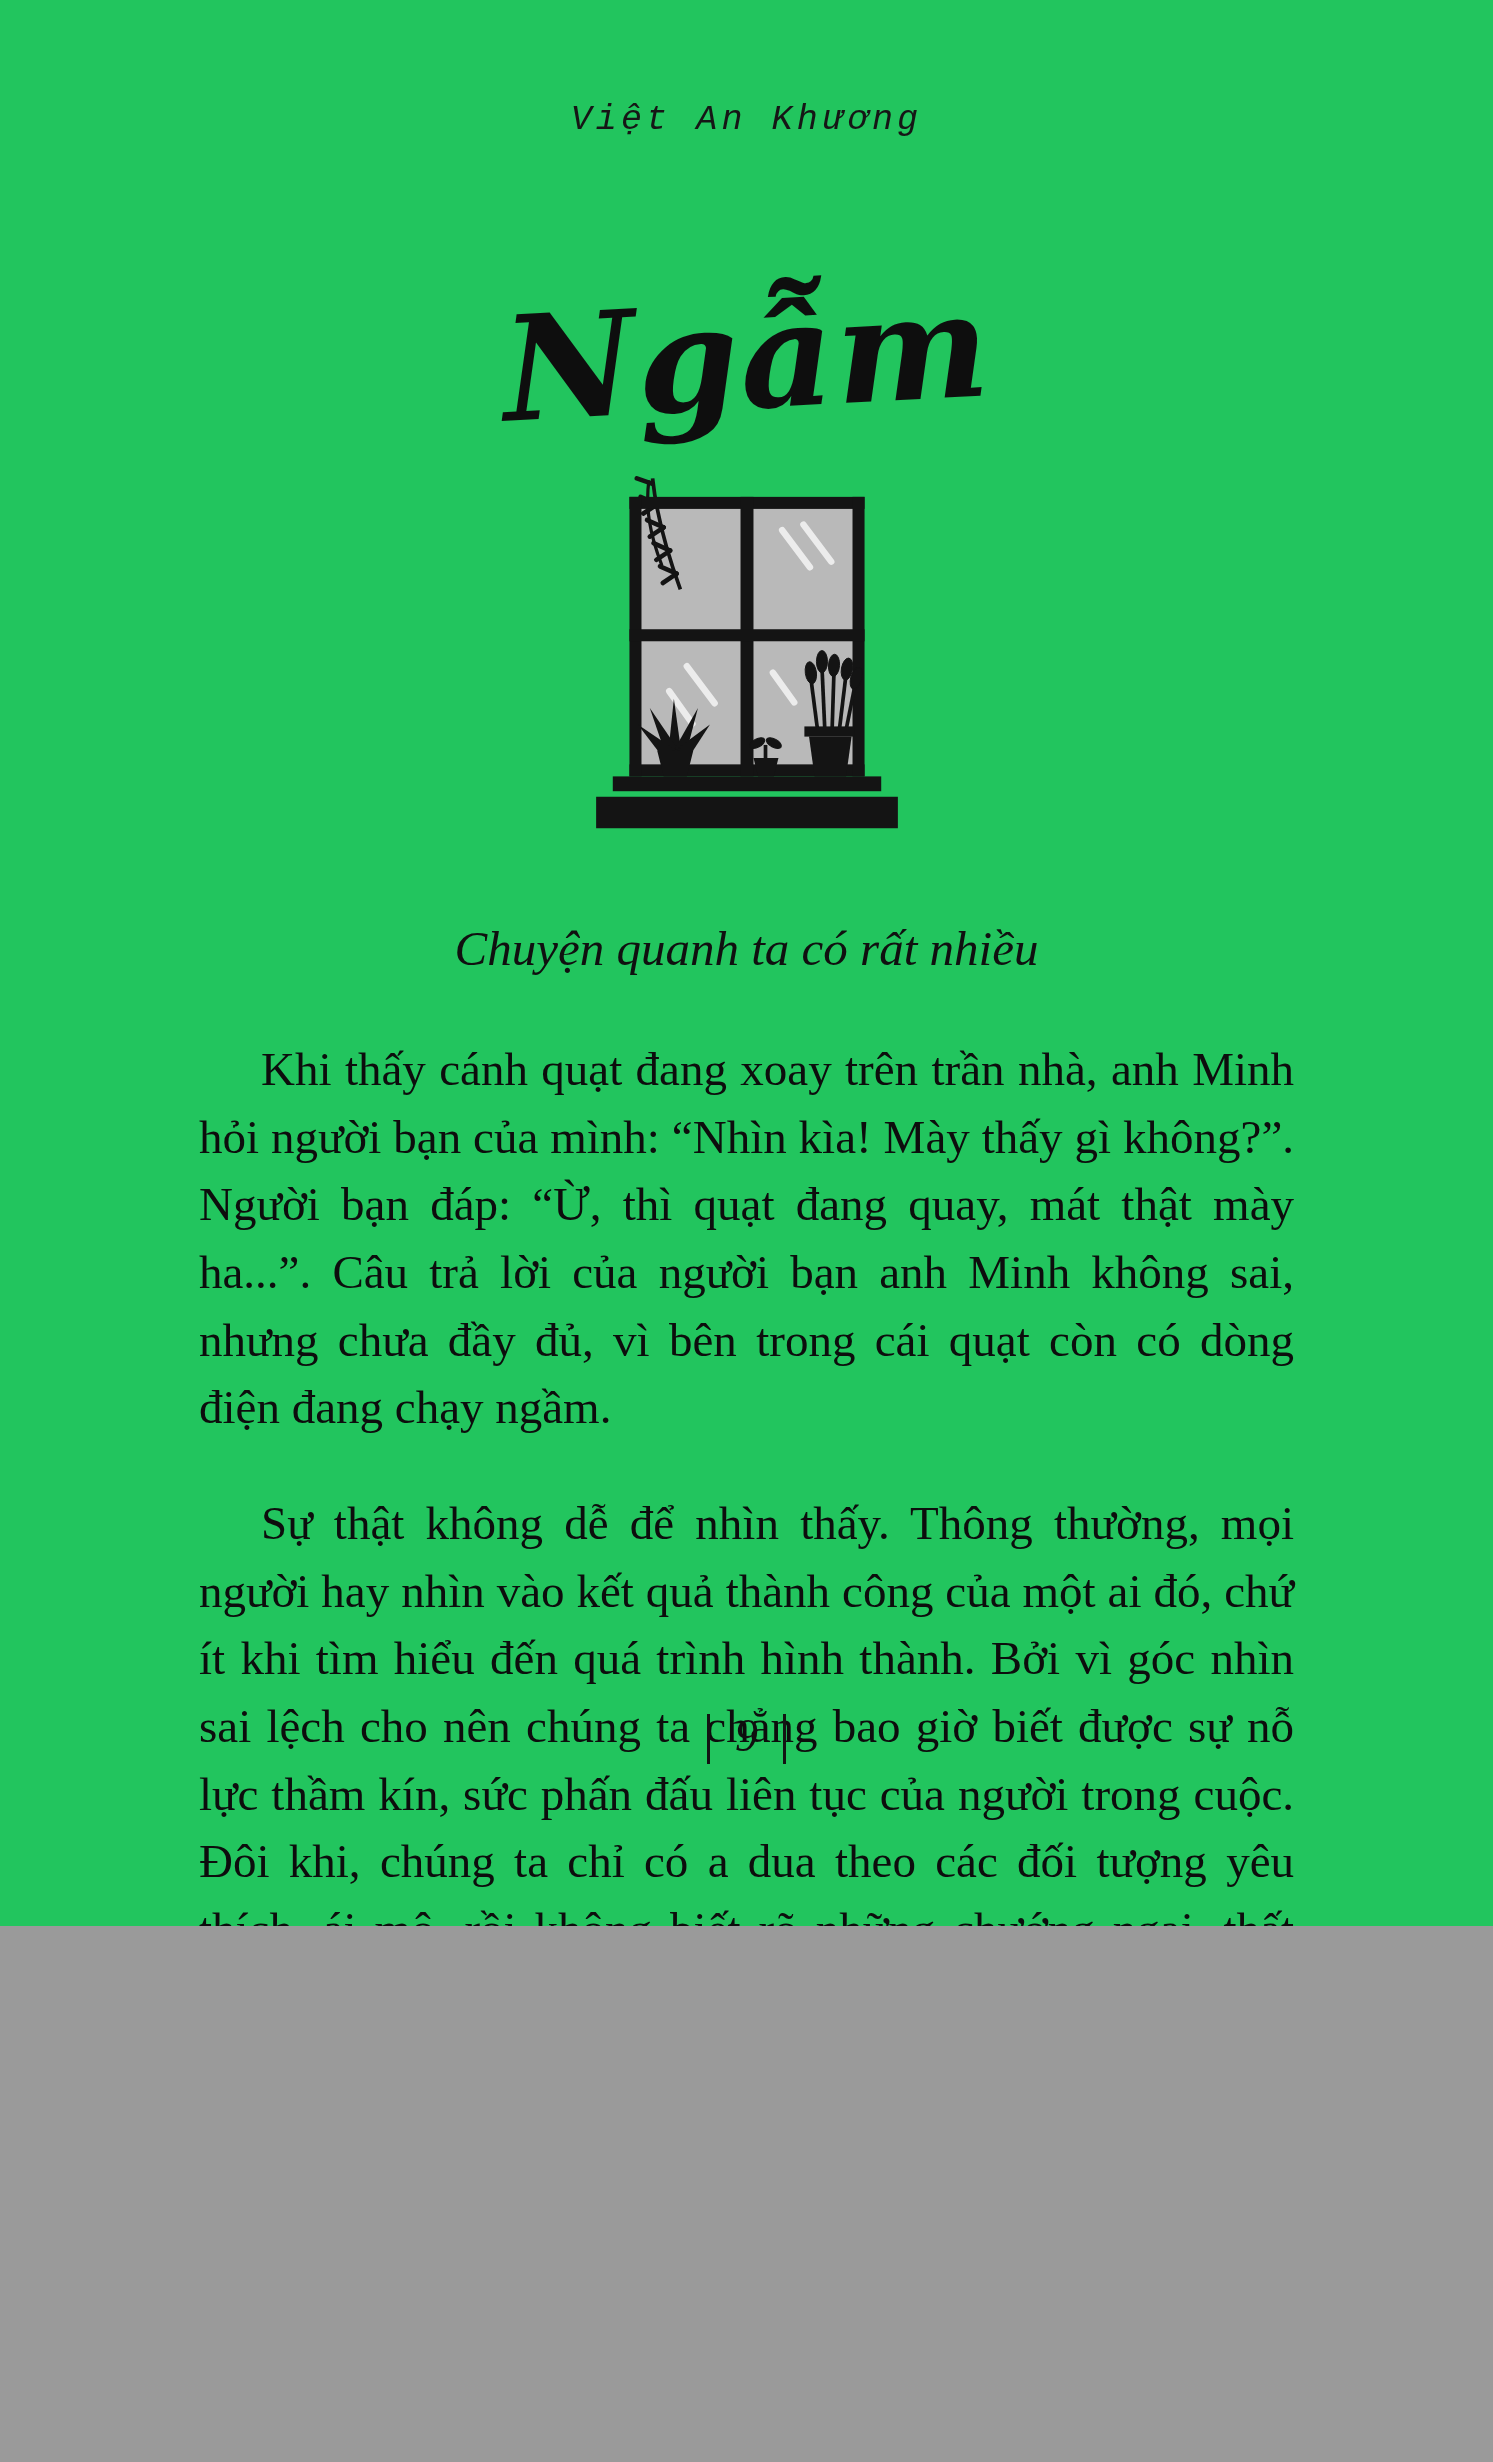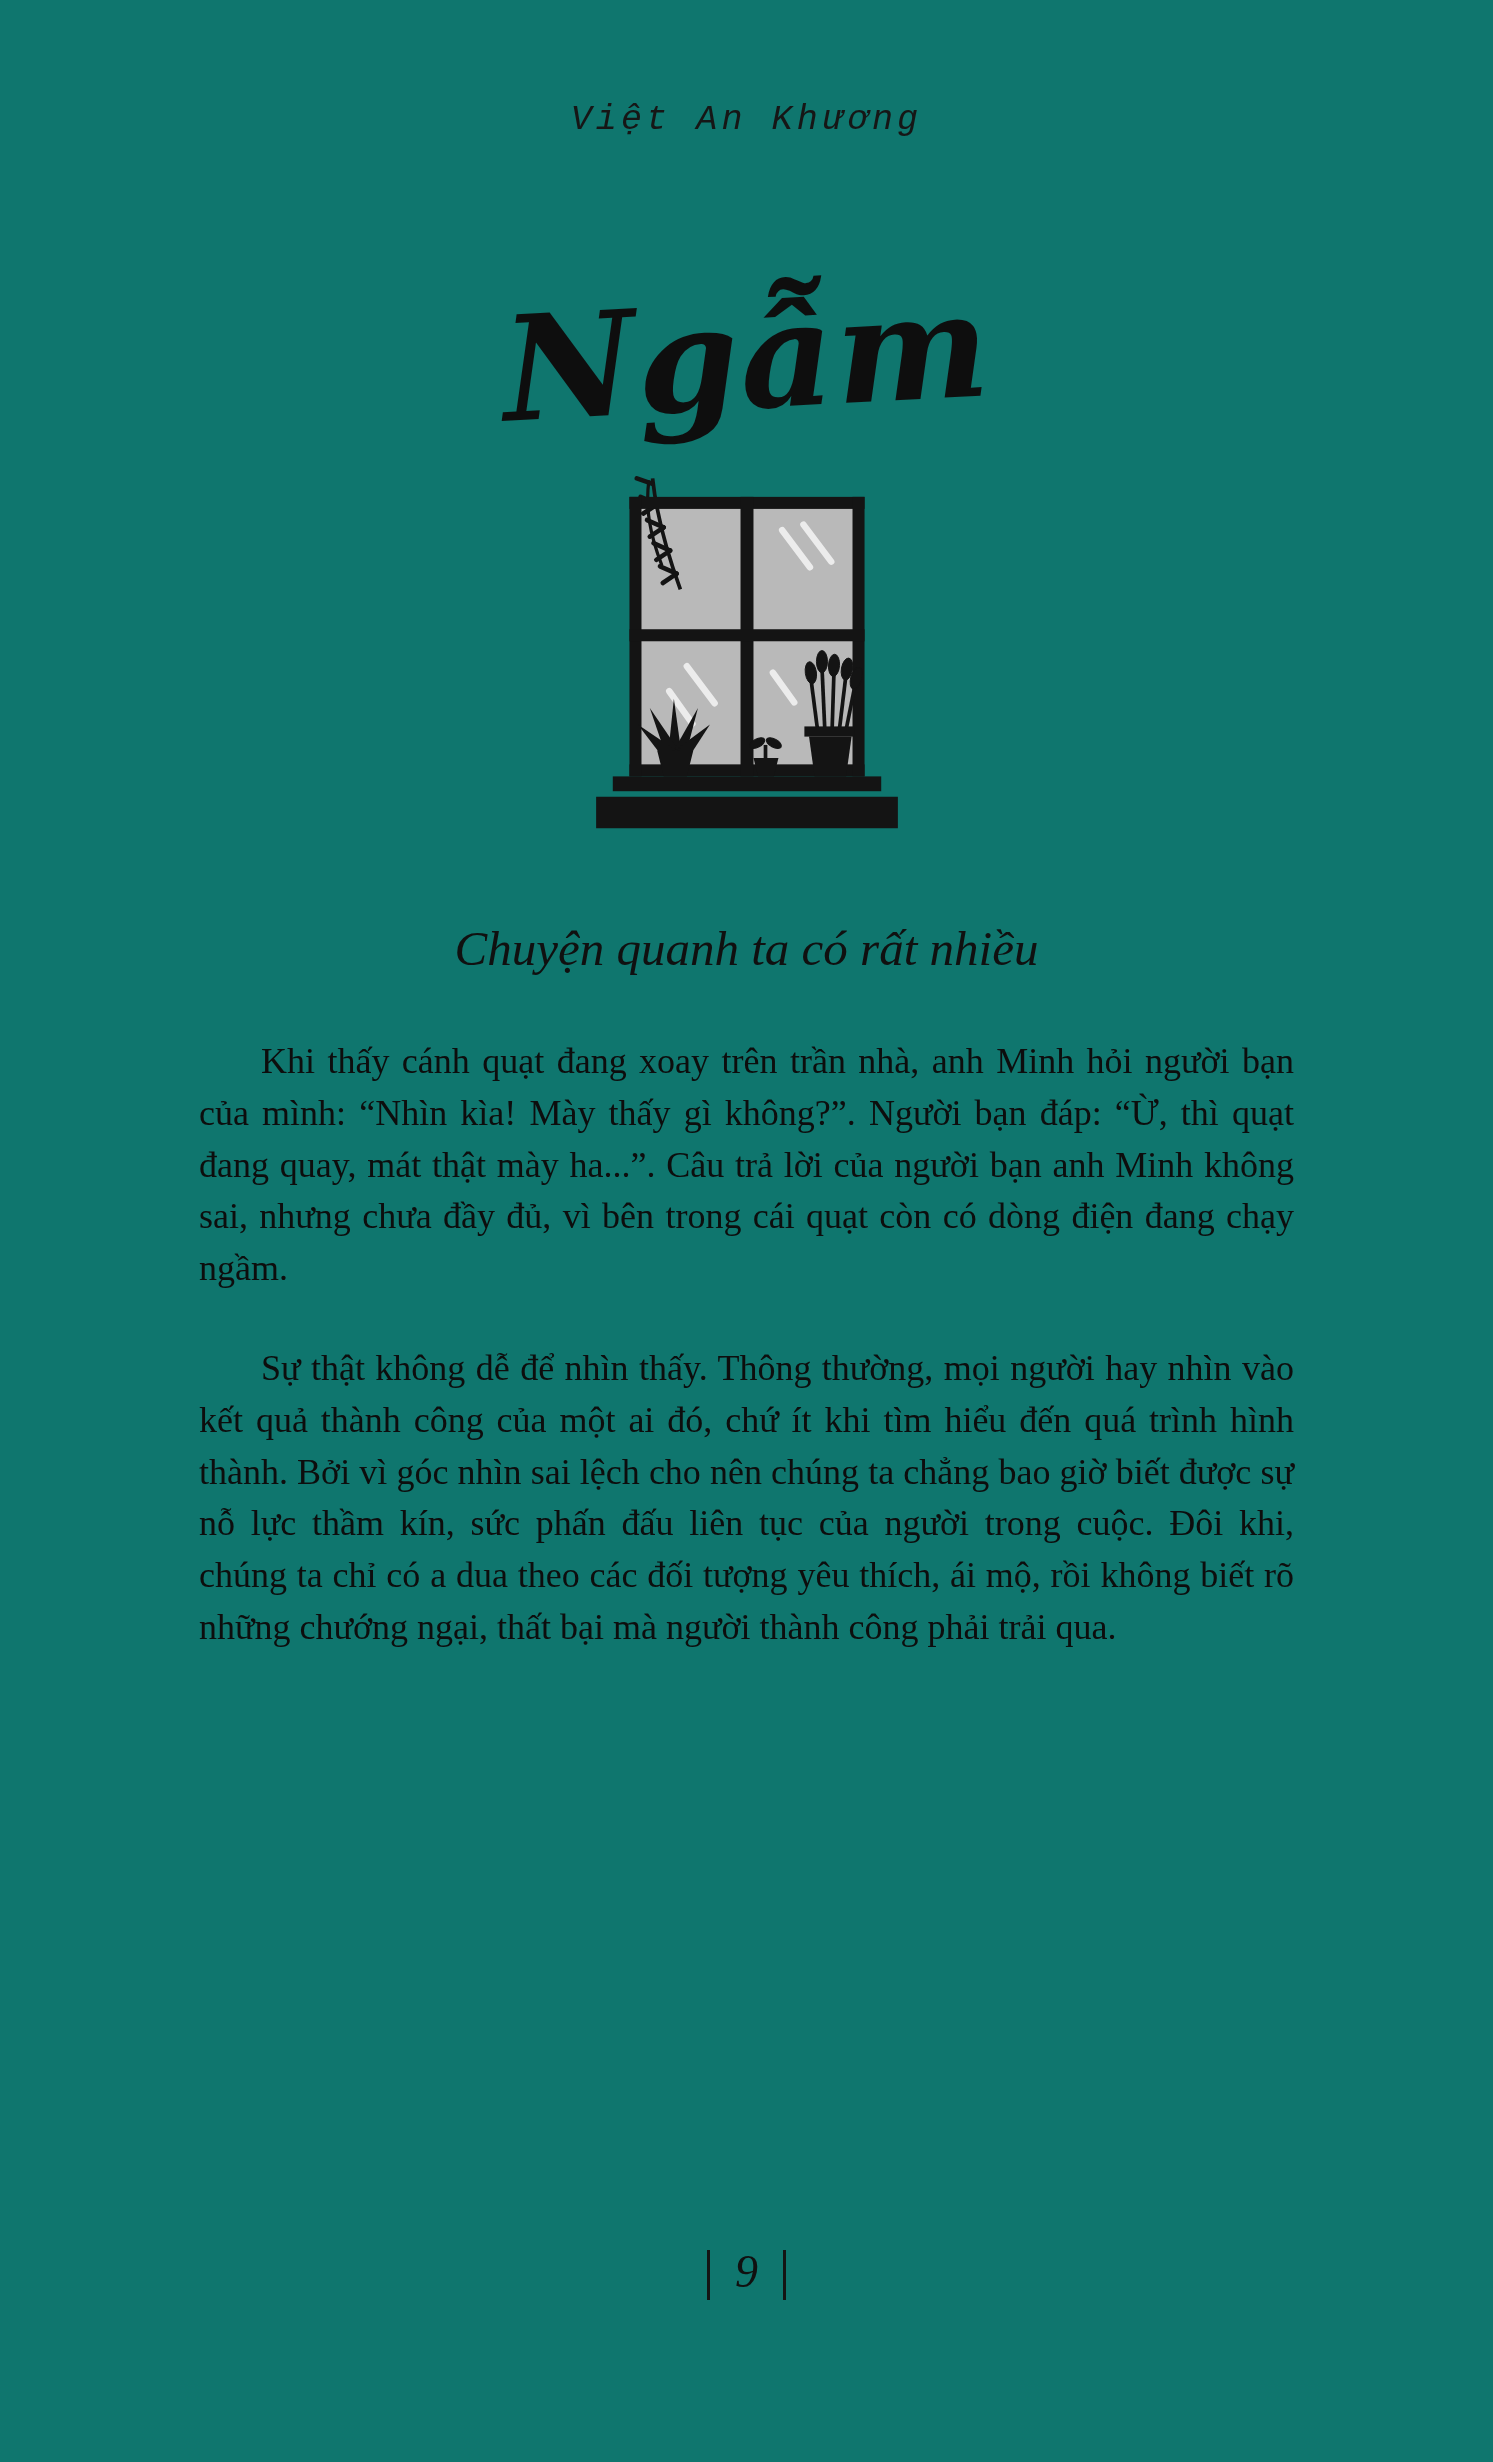--- a/index.html
+++ b/index.html
@@ -4,23 +4,23 @@
 <title>Book Page</title>
 <style>
   html, body {
     margin: 0;
     padding: 0;
     background: #9a9a9a;
   }
   .book-page {
     position: relative;
     width: 1493px;
-    height: 2462px;
+    height: 1926px;
     margin: 0 auto;
-    background: #0f766e;
+    background: #22c55e;
     color: #111111;
     overflow: hidden;
     font-family: "Liberation Serif", "DejaVu Serif", serif;
   }
   .running-head {
     padding-top: 100px;
     text-align: center;
     font-family: "Liberation Mono", "DejaVu Sans Mono", monospace;
     font-style: italic;
     font-size: 35px;
@@ -48,21 +48,21 @@
     margin-top: 71px;
     text-align: center;
     font-style: italic;
     font-size: 49px;
     line-height: 1.65;
     color: #101010;
   }
   .body-text {
     width: 1095px;
     margin: 46px auto 16px;
-    font-size: 36px;
+    font-size: 47px;
     line-height: 1.44;
     text-align: justify;
     color: #0d0d0d;
   }
   .body-text p {
     margin: 0 0 48px 0;
     text-indent: 62px;
   }
   .page-number {
     position: absolute;

